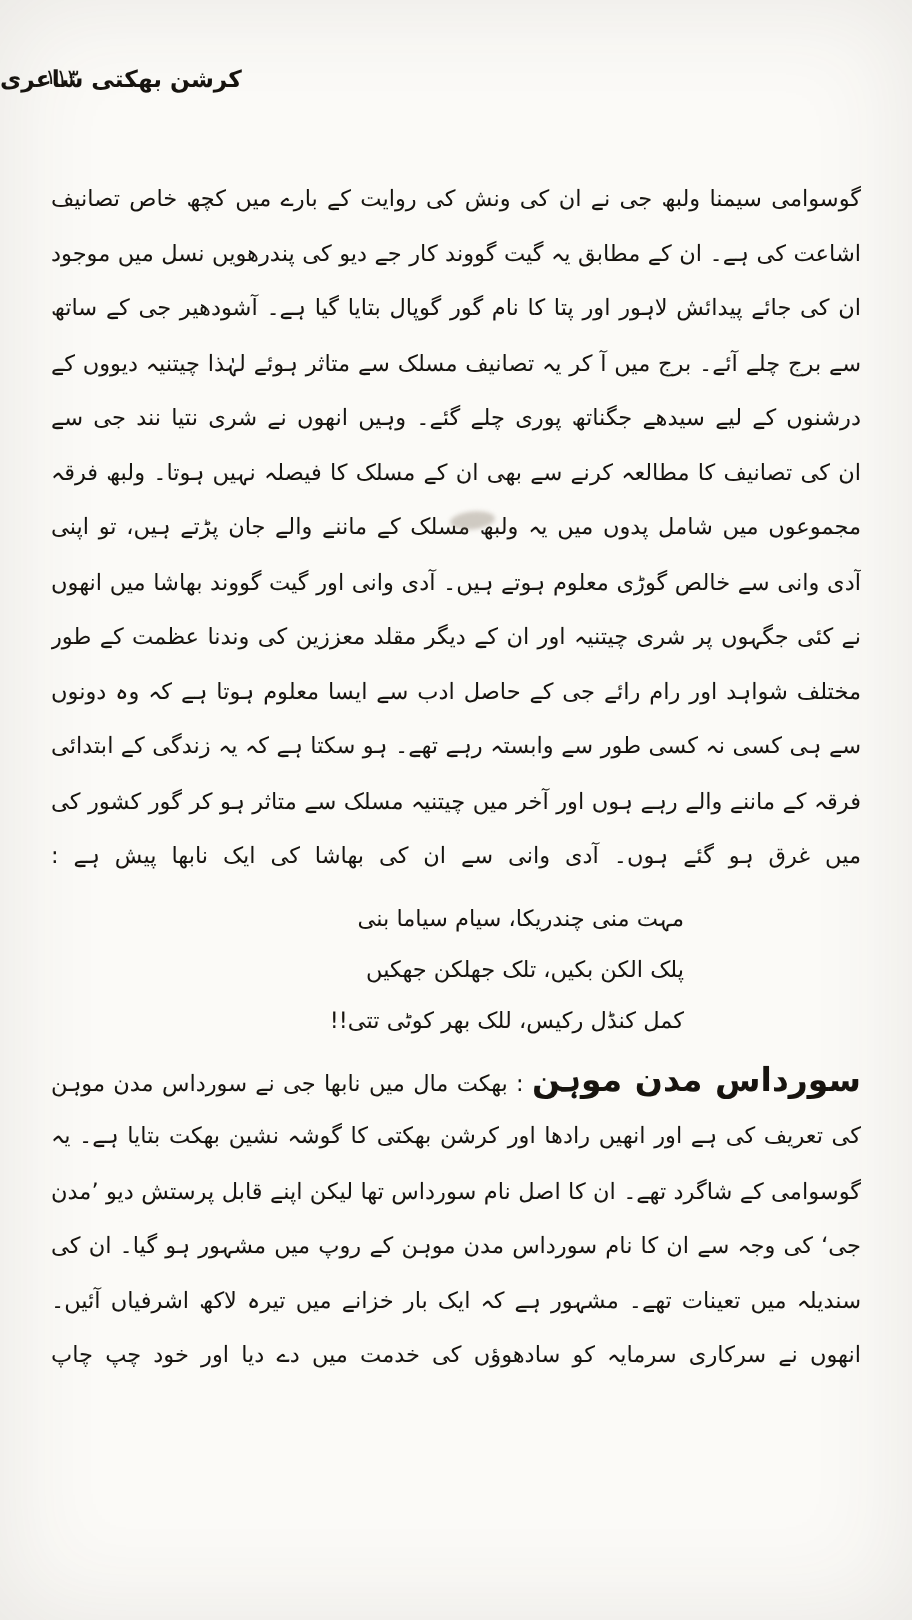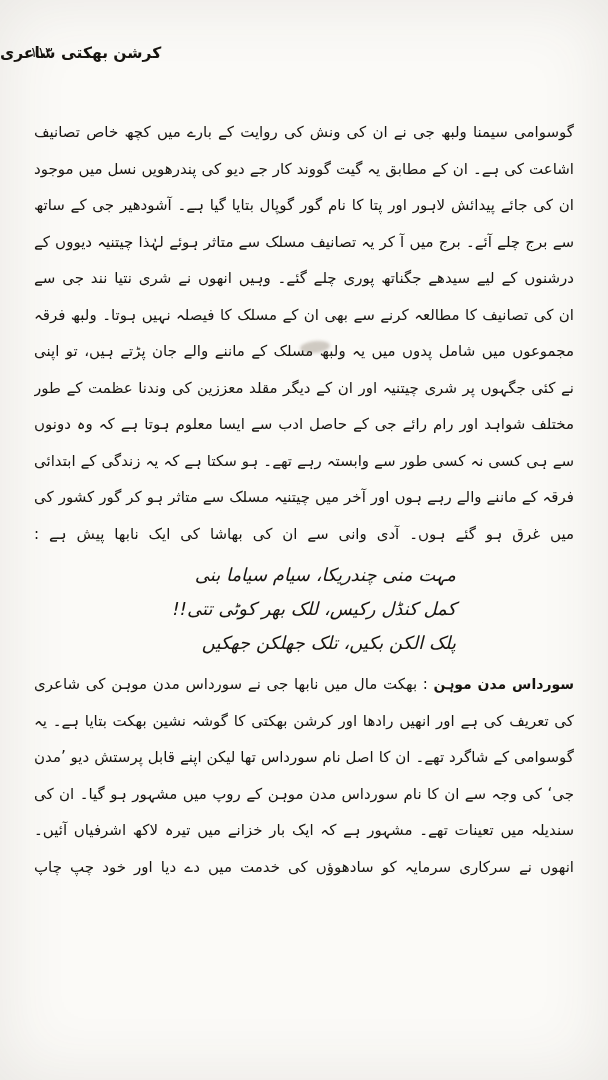--- a/index.html
+++ b/index.html
@@ -46,31 +46,30 @@
   .line {
     height: 36.5px;
     line-height: 36.5px;
     font-size: 15px;
     text-align: justify;
     text-align-last: justify;
     overflow: hidden;
   }
   .heading {
     font-weight: 700;
-    font-size: 14px;
+    font-size: 22px;
   }
   .verse {
     padding: 6px 118px 6px 0;
   }
   .verse-line {
     height: 34px;
     line-height: 34px;
-    font-size: 18px;
+    font-size: 15px;
     text-align: right;
-    font-style: italic;
   }
   .smudge {
     position: absolute;
     left: 300px;
     top: 341px;
     width: 30px;
     height: 12px;
     border-radius: 50%;
     background: rgba(125, 112, 95, 0.35);
     filter: blur(1.5px);
@@ -89,30 +88,31 @@
 
   <div class="body" dir="rtl">
 
     <div class="line">گوسوامی سیمنا ولبھ جی نے ان کی ونش کی روایت کے بارے میں کچھ خاص تصانیف کی</div>
     <div class="line">اشاعت کی ہے۔ ان کے مطابق یہ گیت گووند کار جے دیو کی پندرھویں نسل میں موجود تھے۔</div>
     <div class="line">ان کی جائے پیدائش لاہور اور پتا کا نام گور گوپال بتایا گیا ہے۔ آشودھیر جی کے ساتھ یہ پنجاب</div>
     <div class="line">سے برج چلے آئے۔ برج میں آ کر یہ تصانیف مسلک سے متاثر ہوئے لہٰذا چیتنیہ دیووں کے</div>
     <div class="line">درشنوں کے لیے سیدھے جگناتھ پوری چلے گئے۔ وہیں انھوں نے شری نتیا نند جی سے دکشا</div>
     <div class="line">ان کی تصانیف کا مطالعہ کرنے سے بھی ان کے مسلک کا فیصلہ نہیں ہوتا۔ ولبھ فرقہ کے کیرتن</div>
     <div class="line">مجموعوں میں شامل پدوں میں یہ ولبھ مسلک کے ماننے والے جان پڑتے ہیں، تو اپنی تصنیف</div>
+    <div class="line">آدی وانی سے خالص گوڑی معلوم ہوتے ہیں۔ آدی وانی اور گیت گووند بھاشا میں انھوں</div>
     <div class="line">نے کئی جگہوں پر شری چیتنیہ اور ان کے دیگر مقلد معززین کی وندنا عظمت کے طور پر کی ہے۔</div>
     <div class="line">مختلف شواہد اور رام رائے جی کے حاصل ادب سے ایسا معلوم ہوتا ہے کہ وہ دونوں فرقوں</div>
     <div class="line">سے ہی کسی نہ کسی طور سے وابستہ رہے تھے۔ ہو سکتا ہے کہ یہ زندگی کے ابتدائی دور میں ولبھ</div>
     <div class="line">فرقہ کے ماننے والے رہے ہوں اور آخر میں چیتنیہ مسلک سے متاثر ہو کر گور کشور کی عبادت</div>
     <div class="line">میں غرق ہو گئے ہوں۔ آدی وانی سے ان کی بھاشا کی ایک نابھا پیش ہے :</div>
 
     <div class="verse">
       <div class="verse-line">مہت منی چندریکا، سیام سیاما بنی</div>
+      <div class="verse-line">پلک الکن بکیں، تلک جھلکن جھکیں</div>
       <div class="verse-line">کمل کنڈل رکیس، للک بھر کوٹی تتی!!</div>
-      <div class="verse-line">پلک الکن بکیں، تلک جھلکن جھکیں</div>
     </div>
 
     <div class="line">
       <span class="heading">سورداس مدن موہن</span><span> : بھکت مال میں نابھا جی نے سورداس مدن موہن کی شاعری</span>
     </div>
     <div class="line">کی تعریف کی ہے اور انھیں رادھا اور کرشن بھکتی کا گوشہ نشین بھکت بتایا ہے۔ یہ شری سناتن</div>
     <div class="line">گوسوامی کے شاگرد تھے۔ ان کا اصل نام سورداس تھا لیکن اپنے قابل پرستش دیو ’مدن موہن</div>
     <div class="line">جی‘ کی وجہ سے ان کا نام سورداس مدن موہن کے روپ میں مشہور ہو گیا۔ ان کی پیدائش</div>
     <div class="line">سندیلہ میں تعینات تھے۔ مشہور ہے کہ ایک بار خزانے میں تیرہ لاکھ اشرفیاں آئیں۔</div>
     <div class="line">انھوں نے سرکاری سرمایہ کو سادھوؤں کی خدمت میں دے دیا اور خود چپ چاپ ورنداون</div>

